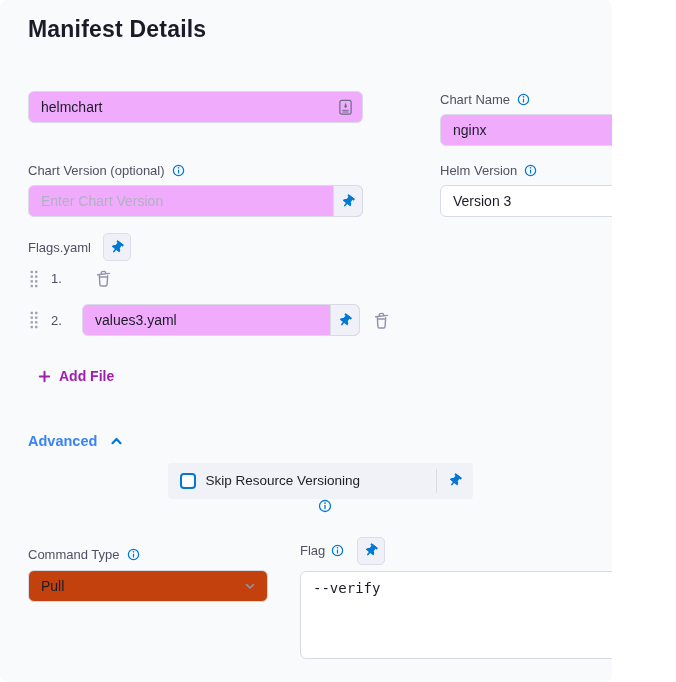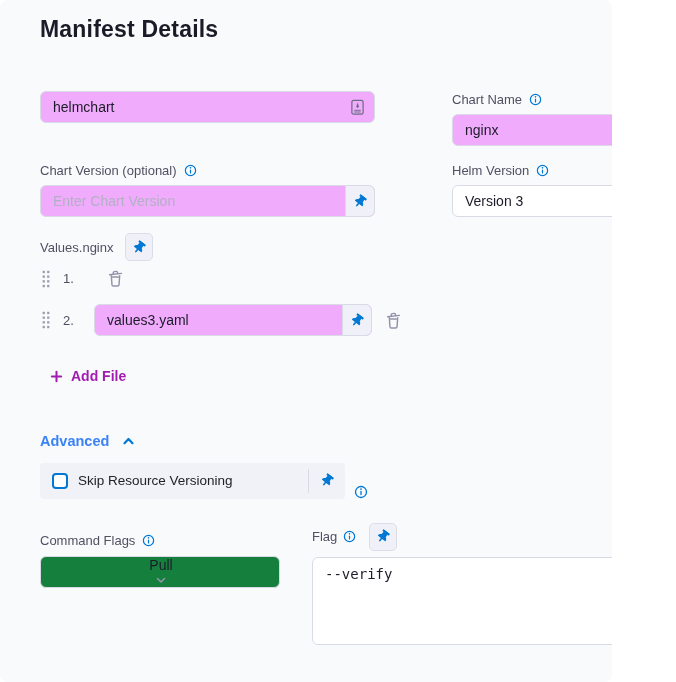--- a/index.html
+++ b/index.html
@@ -1,21 +1,21 @@
 <!DOCTYPE html>
 <html><head>
 <meta charset="utf-8">
 <style>
   * { box-sizing: border-box; }
   html,body { margin:0; padding:0; }
   body { font-family:"Liberation Sans", sans-serif; background:#fff; }
 
   .page{
     position:relative; width:612px; height:682px; overflow:hidden;
-    background:#f8fafc; padding:16px 0 0 40px; color:#1c1c28;border-radius:7px;
+    background:#f8fafc; padding:16px 0 0 28px; color:#1c1c28;border-radius:7px;
   }
   .page-title{ font-size:23px; font-weight:700; margin:0 0 48px 0; color:#1b1b28; letter-spacing:.2px; }
 
   .label-row{ display:flex; align-items:center; gap:7px; height:16px; margin-bottom:7px; }
   .field-label{ font-size:13px; color:#4f5162; }
 
   .ic{ display:block; }
   .info-icon{ color:#0278d5; display:flex; align-items:center; cursor:pointer; }
   .muted{ color:#9293ab; }
 
@@ -38,22 +38,22 @@
     width:29px; align-self:stretch; flex-shrink:0; display:flex; align-items:center; justify-content:center;
     background:#f0f1f8; border-left:1px solid #d9dae5; cursor:pointer;
   }
   .pin-glyph{ color:#0278d5; transform:rotate(38deg); display:block; }
   .pin-btn{
     width:28px; height:28px; border-radius:5px; background:#f0f1f8; border:1px solid #dcdde8;
     display:flex; align-items:center; justify-content:center; cursor:pointer; padding:0;
   }
 
   .select-box{
-    width:240px; height:32px; border:1px solid #d9dae5; border-radius:6px; background:#15803d;
-    display:flex; align-items:center; padding:0 10px 0 12px; font-size:14px; cursor:pointer;flex-direction:column;
+    width:240px; height:32px; border:1px solid #d9dae5; border-radius:6px; background:#c2410c;
+    display:flex; align-items:center; padding:0 10px 0 12px; font-size:14px; cursor:pointer;
   }
   .select-box .sel-text{ flex:1; }
   .fake-input{
     width:300px; height:32px; border:1px solid #d9dae5; border-radius:6px; background:#fff;
     display:flex; align-items:center; padding:0 12px; font-size:14px; cursor:pointer;
   }
 
   
   .values-header{ display:flex; align-items:center; gap:12px; height:28px; margin-bottom:8px; }
   .value-row{ display:flex; align-items:center; margin-bottom:16px; }
@@ -65,21 +65,21 @@
   .add-file{
     display:inline-flex; align-items:center; gap:8px; margin:16px 0 0 10px;
     color:#a21caf; font-size:14px; font-weight:700; cursor:pointer;
   }
 
   
   .advanced-header{ display:flex; align-items:center; gap:12px; margin-top:46px; cursor:pointer; }
   .advanced-label{ font-size:14.5px; font-weight:700; color:#3b82f6; }
   .chev-up{ color:#0278d5; display:flex; }
 
-  .skip-row{ display:flex; align-items:flex-end; margin-top:14px; }
+  .skip-row{ display:flex; align-items:center; margin-top:14px;flex-direction:column; }
   .skip-box{
     width:305px; height:36px; background:#f0f2f8; border-radius:4px;
     display:flex; align-items:center; padding-left:12px;
   }
   .checkbox{
     width:16px; height:16px; border:2px solid #0278d5; border-radius:4px; background:#fff;
     flex-shrink:0; cursor:pointer;
   }
   .skip-label{ font-size:13.5px; color:#22222a; margin-left:10px; flex:1; }
   .v-divider{ width:1px; height:24px; background:#d9dae5; }
@@ -212,21 +212,21 @@
           </span>
       </div>
       <div class="fake-input">
         <span>Version 3</span>
       </div>
     </div>
   </div>
 
   <div>
     <div class="values-header">
-      <span class="field-label">Values.nginx</span>
+      <span class="field-label">Flags.yaml</span>
       <button class="pin-btn">
           <svg class="ic pin-glyph" width="12" height="13">
             <use href="#i-pin"></use>
           </svg>
         </button>
     </div>
 
     <div class="value-row">
       <span class="drag-handle">
           <svg class="ic" width="8" height="18">
@@ -297,21 +297,21 @@
         <svg class="ic" width="14" height="14">
           <use href="#i-info"></use>
         </svg>
       </span>
   </div>
 
 
   <div class="command-row">
     <div class="ct-col">
       <div class="label-row">
-        <span class="field-label">Command Flags</span>
+        <span class="field-label">Command Type</span>
         <span class="info-icon">
             <svg class="ic" width="13" height="13">
               <use href="#i-info"></use>
             </svg>
           </span>
       </div>
       <div class="select-box">
         <span class="sel-text">Pull</span>
         <span class="muted" style="display:flex">
             <svg class="ic" width="14" height="14">

